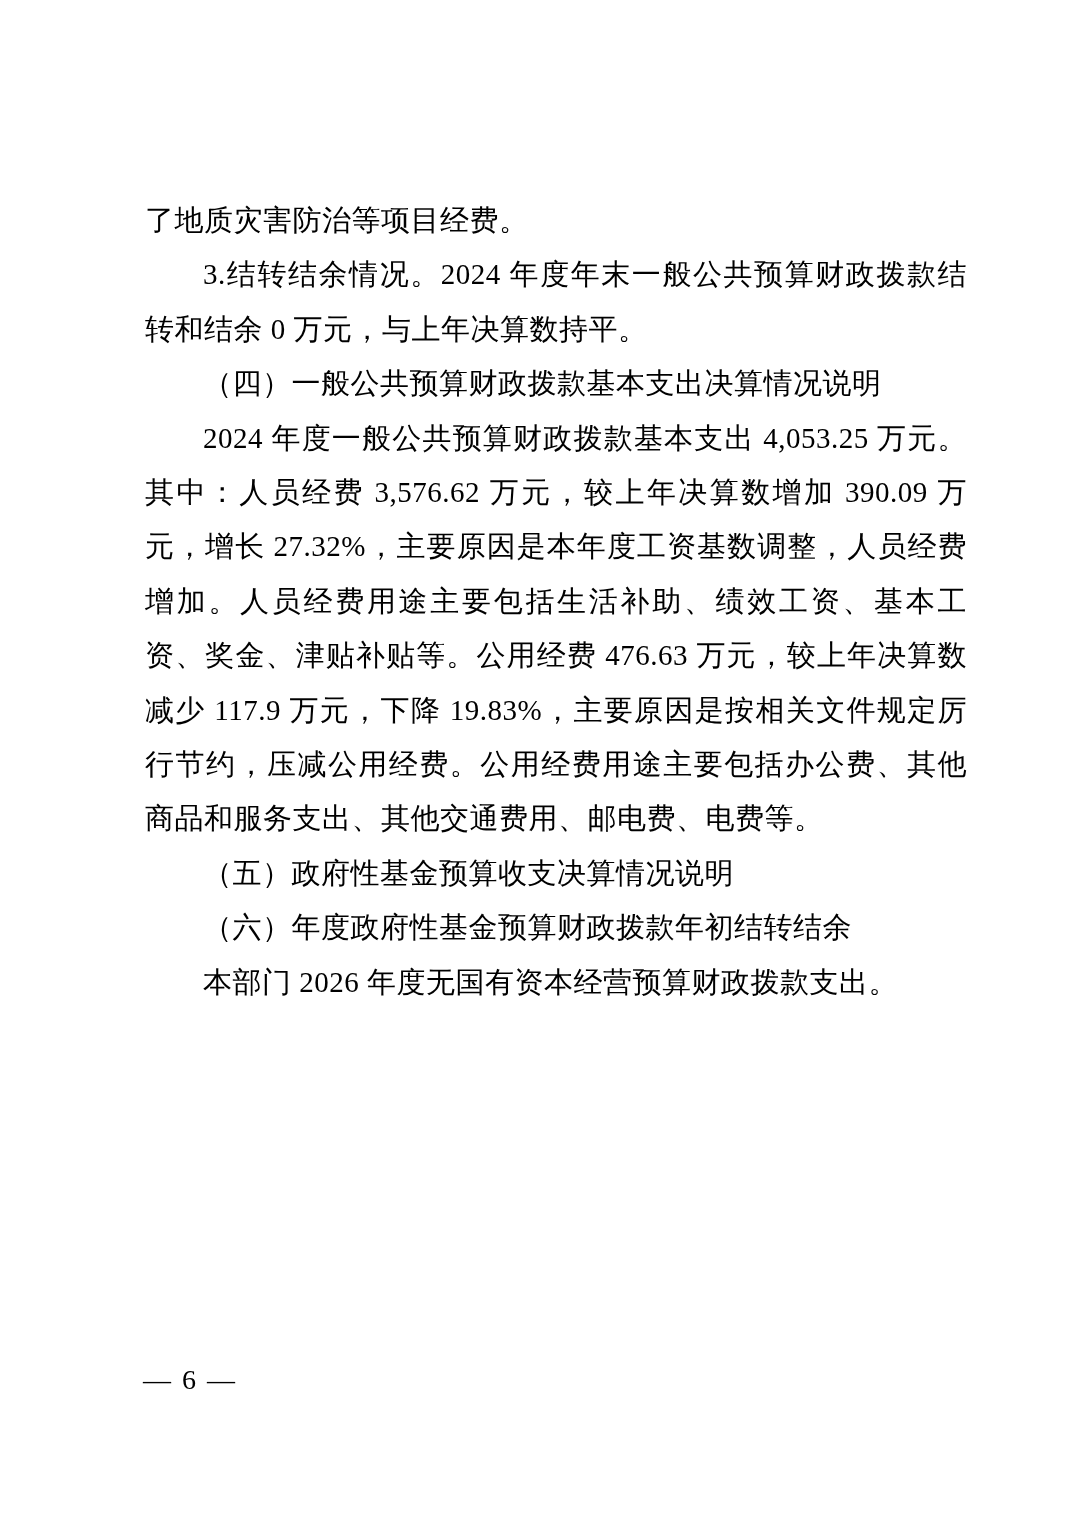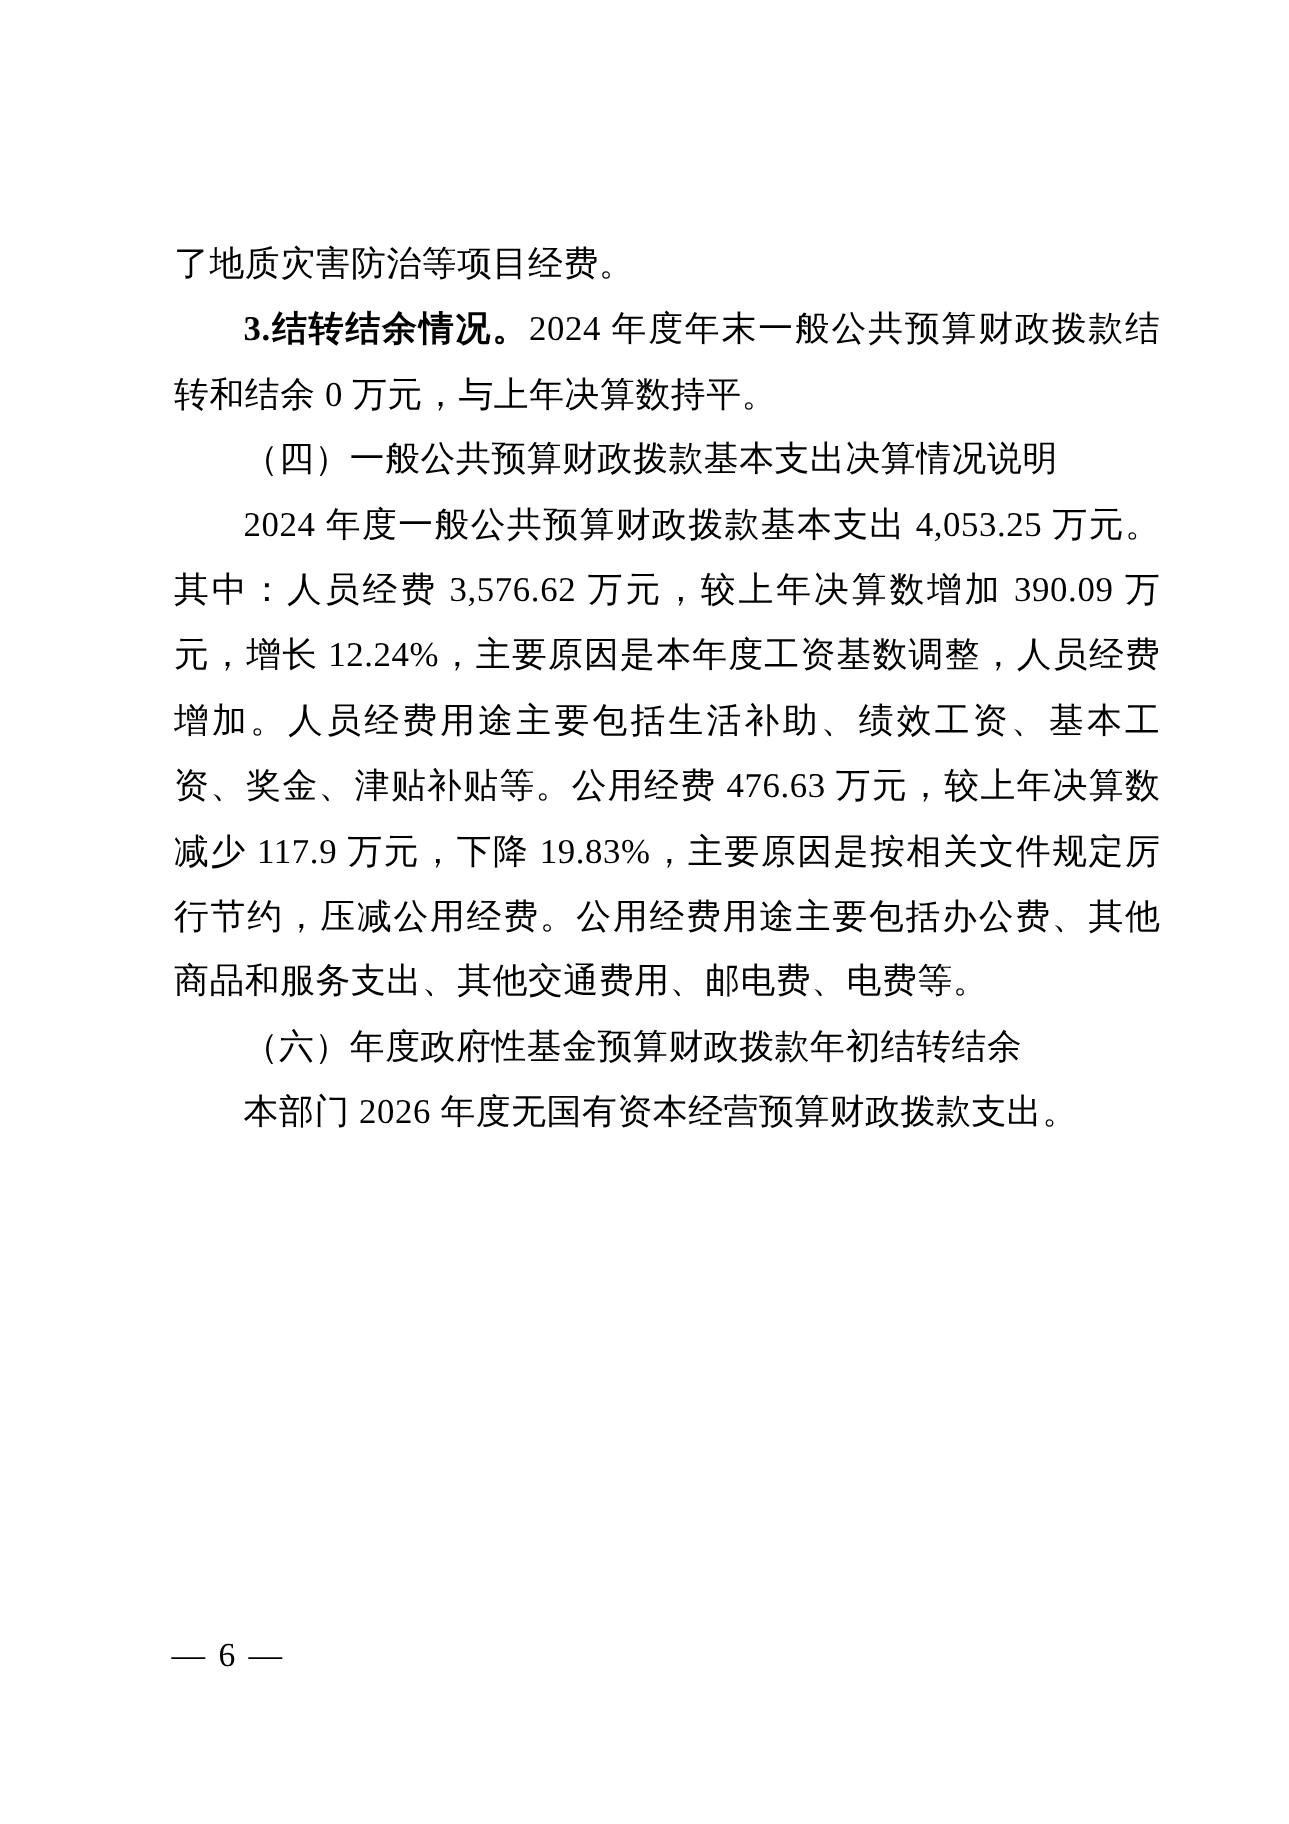--- a/index.html
+++ b/index.html
@@ -30,21 +30,21 @@
     color: #000000;
   }
   .content p {
     margin: 0;
     padding: 0;
   }
   .indent {
     text-indent: 2em;
   }
   .bold {
-    font-weight: 700;
+    font-weight: 400;
   }
   .heading {
     font-weight: 400;
   }
   .footer {
     position: absolute;
     left: 143px;
     top: 1362px;
     font-size: 28px;
     line-height: 36px;
@@ -58,22 +58,23 @@
 <div class="page">
 
   <div class="content">
 
     <p><span>了地质灾害防治等项目经费。</span></p>
 
     <p class="indent"><span class="bold">3.结转结余情况。</span><span>2024 年度年末一般公共预算财政拨款结转和结余 0 万元，与上年决算数持平。</span></p>
 
     <p class="indent heading"><span>（四）一般公共预算财政拨款基本支出决算情况说明</span></p>
 
-    <p class="indent"><span>2024 年度一般公共预算财政拨款基本支出 4,053.25 万元。其中：人员经费 3,576.62 万元，较上年决算数增加 390.09 万元，增长 12.24%，主要原因是本年度工资基数调整，人员经费增加。人员经费用途主要包括生活补助、绩效工资、基本工资、奖金、津贴补贴等。公用经费 476.63 万元，较上年决算数减少 117.9 万元，下降 19.83%，主要原因是按相关文件规定厉行节约，压减公用经费。公用经费用途主要包括办公费、其他商品和服务支出、其他交通费用、邮电费、电费等。</span></p>
+    <p class="indent"><span>2024 年度一般公共预算财政拨款基本支出 4,053.25 万元。其中：人员经费 3,576.62 万元，较上年决算数增加 390.09 万元，增长 27.32%，主要原因是本年度工资基数调整，人员经费增加。人员经费用途主要包括生活补助、绩效工资、基本工资、奖金、津贴补贴等。公用经费 476.63 万元，较上年决算数减少 117.9 万元，下降 19.83%，主要原因是按相关文件规定厉行节约，压减公用经费。公用经费用途主要包括办公费、其他商品和服务支出、其他交通费用、邮电费、电费等。</span></p>
 
+    <p class="indent heading"><span>（五）政府性基金预算收支决算情况说明</span></p>
 
 
     <p class="indent heading"><span>（六）年度政府性基金预算财政拨款年初结转结余</span></p>
 
     <p class="indent"><span>本部门 2026 年度无国有资本经营预算财政拨款支出。</span></p>
 
   </div>
 
   <div class="footer"><span>— 6 —</span></div>
 

